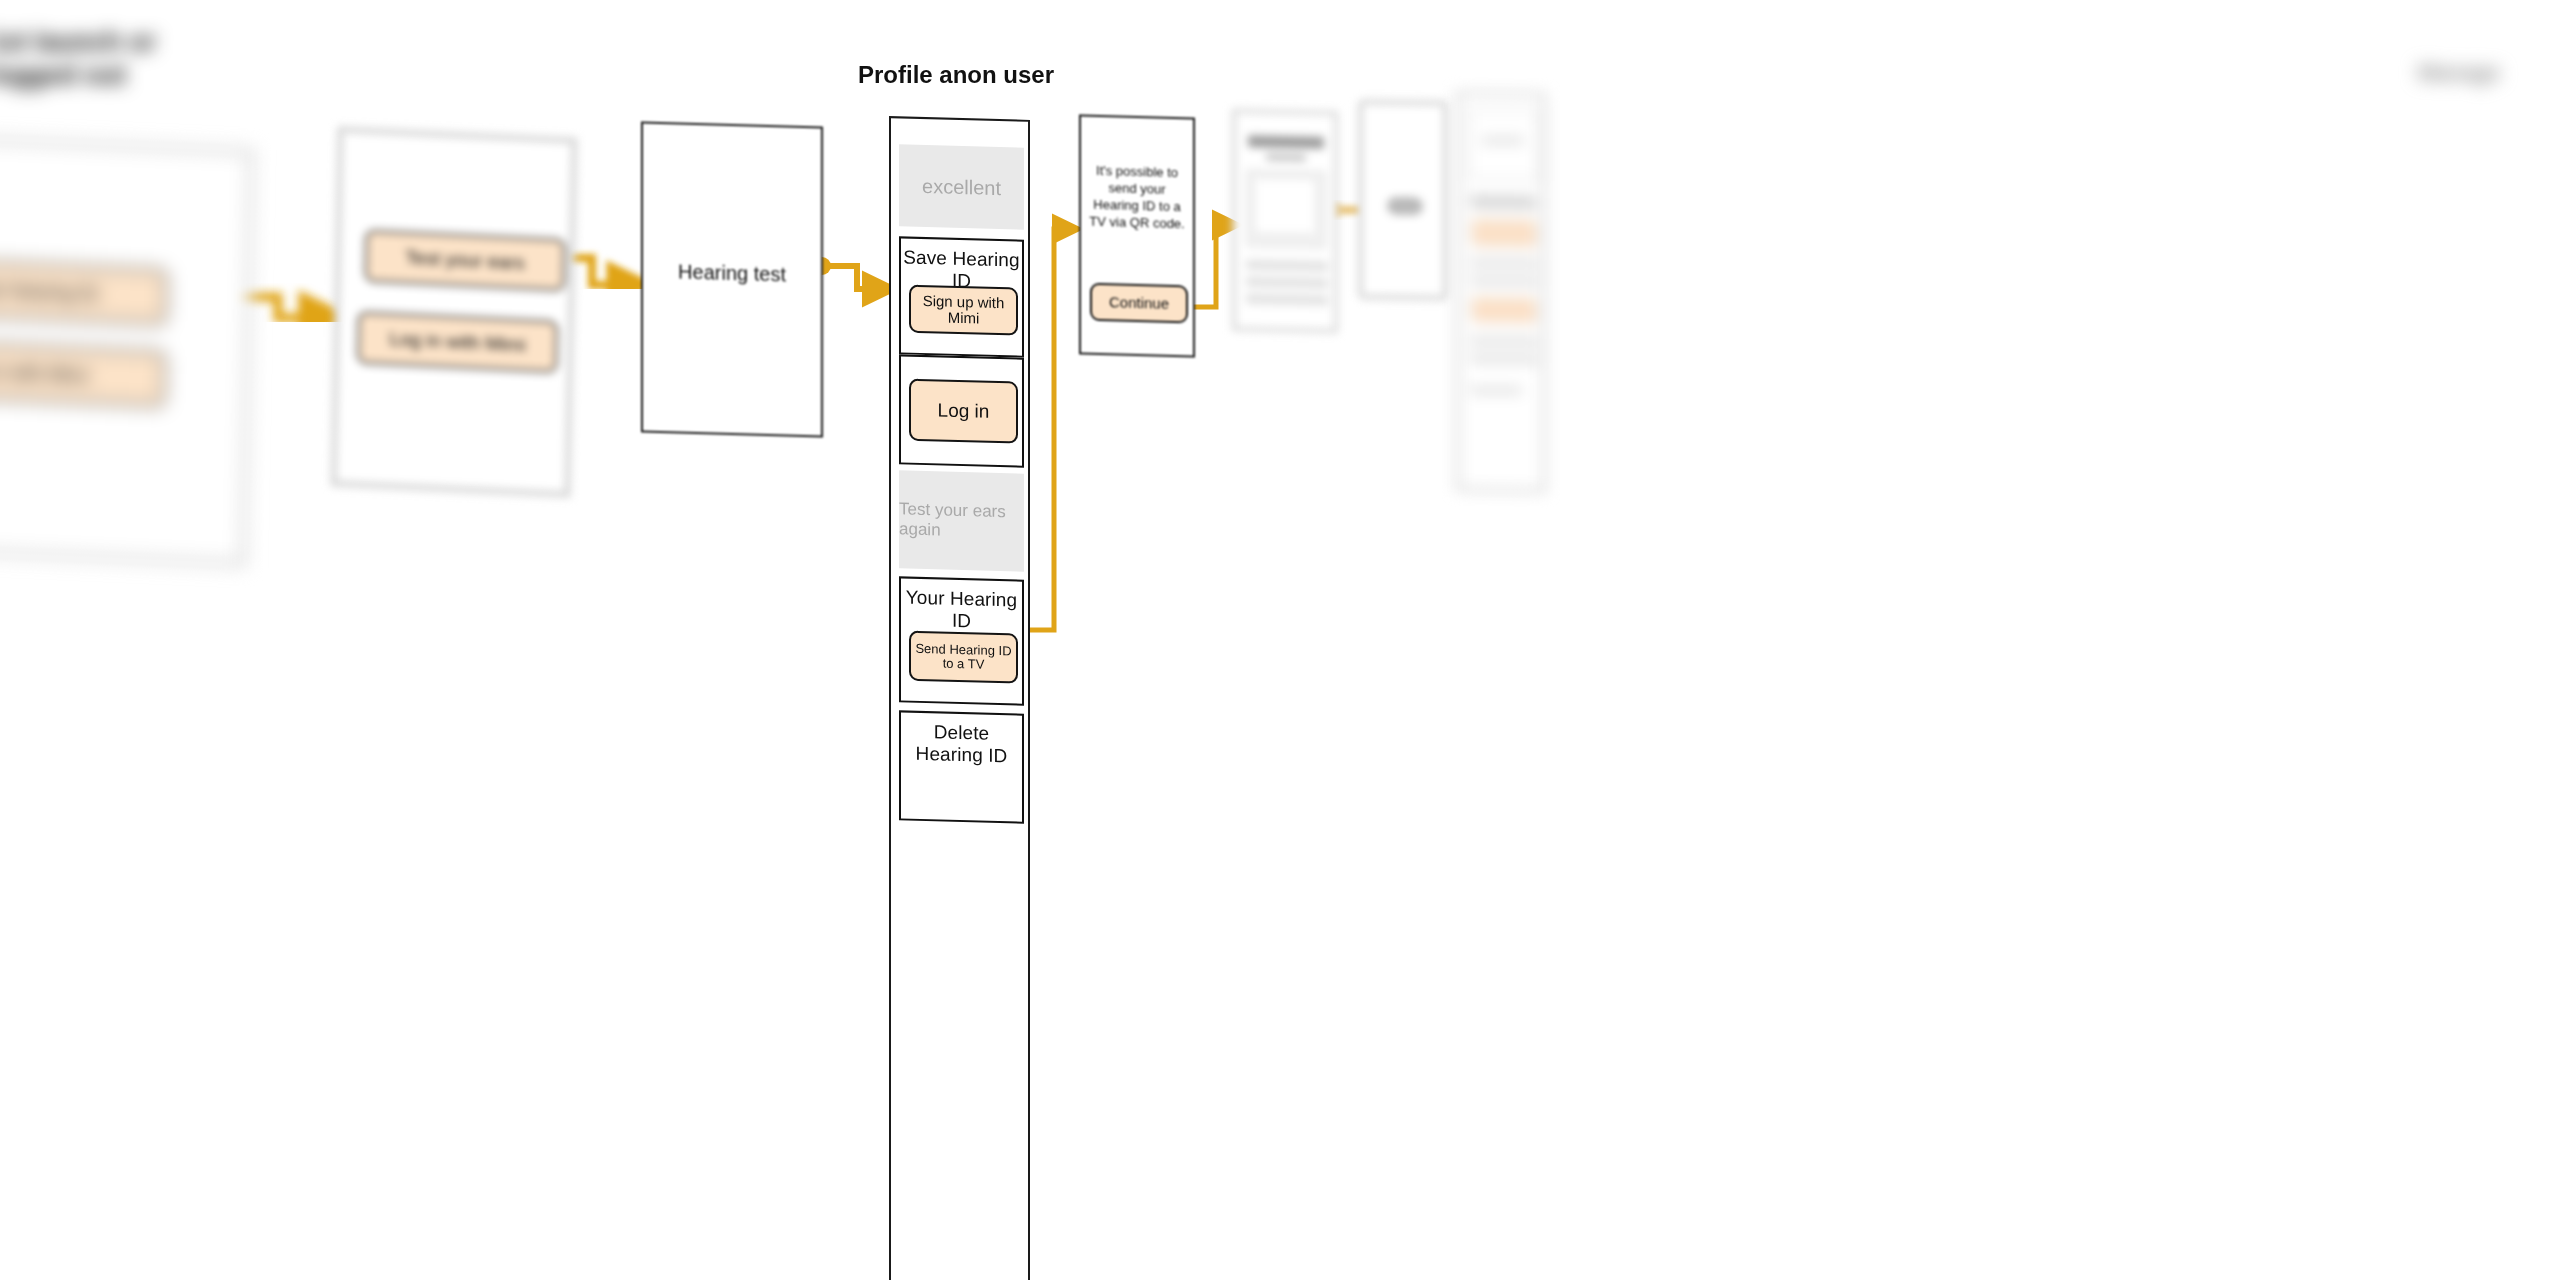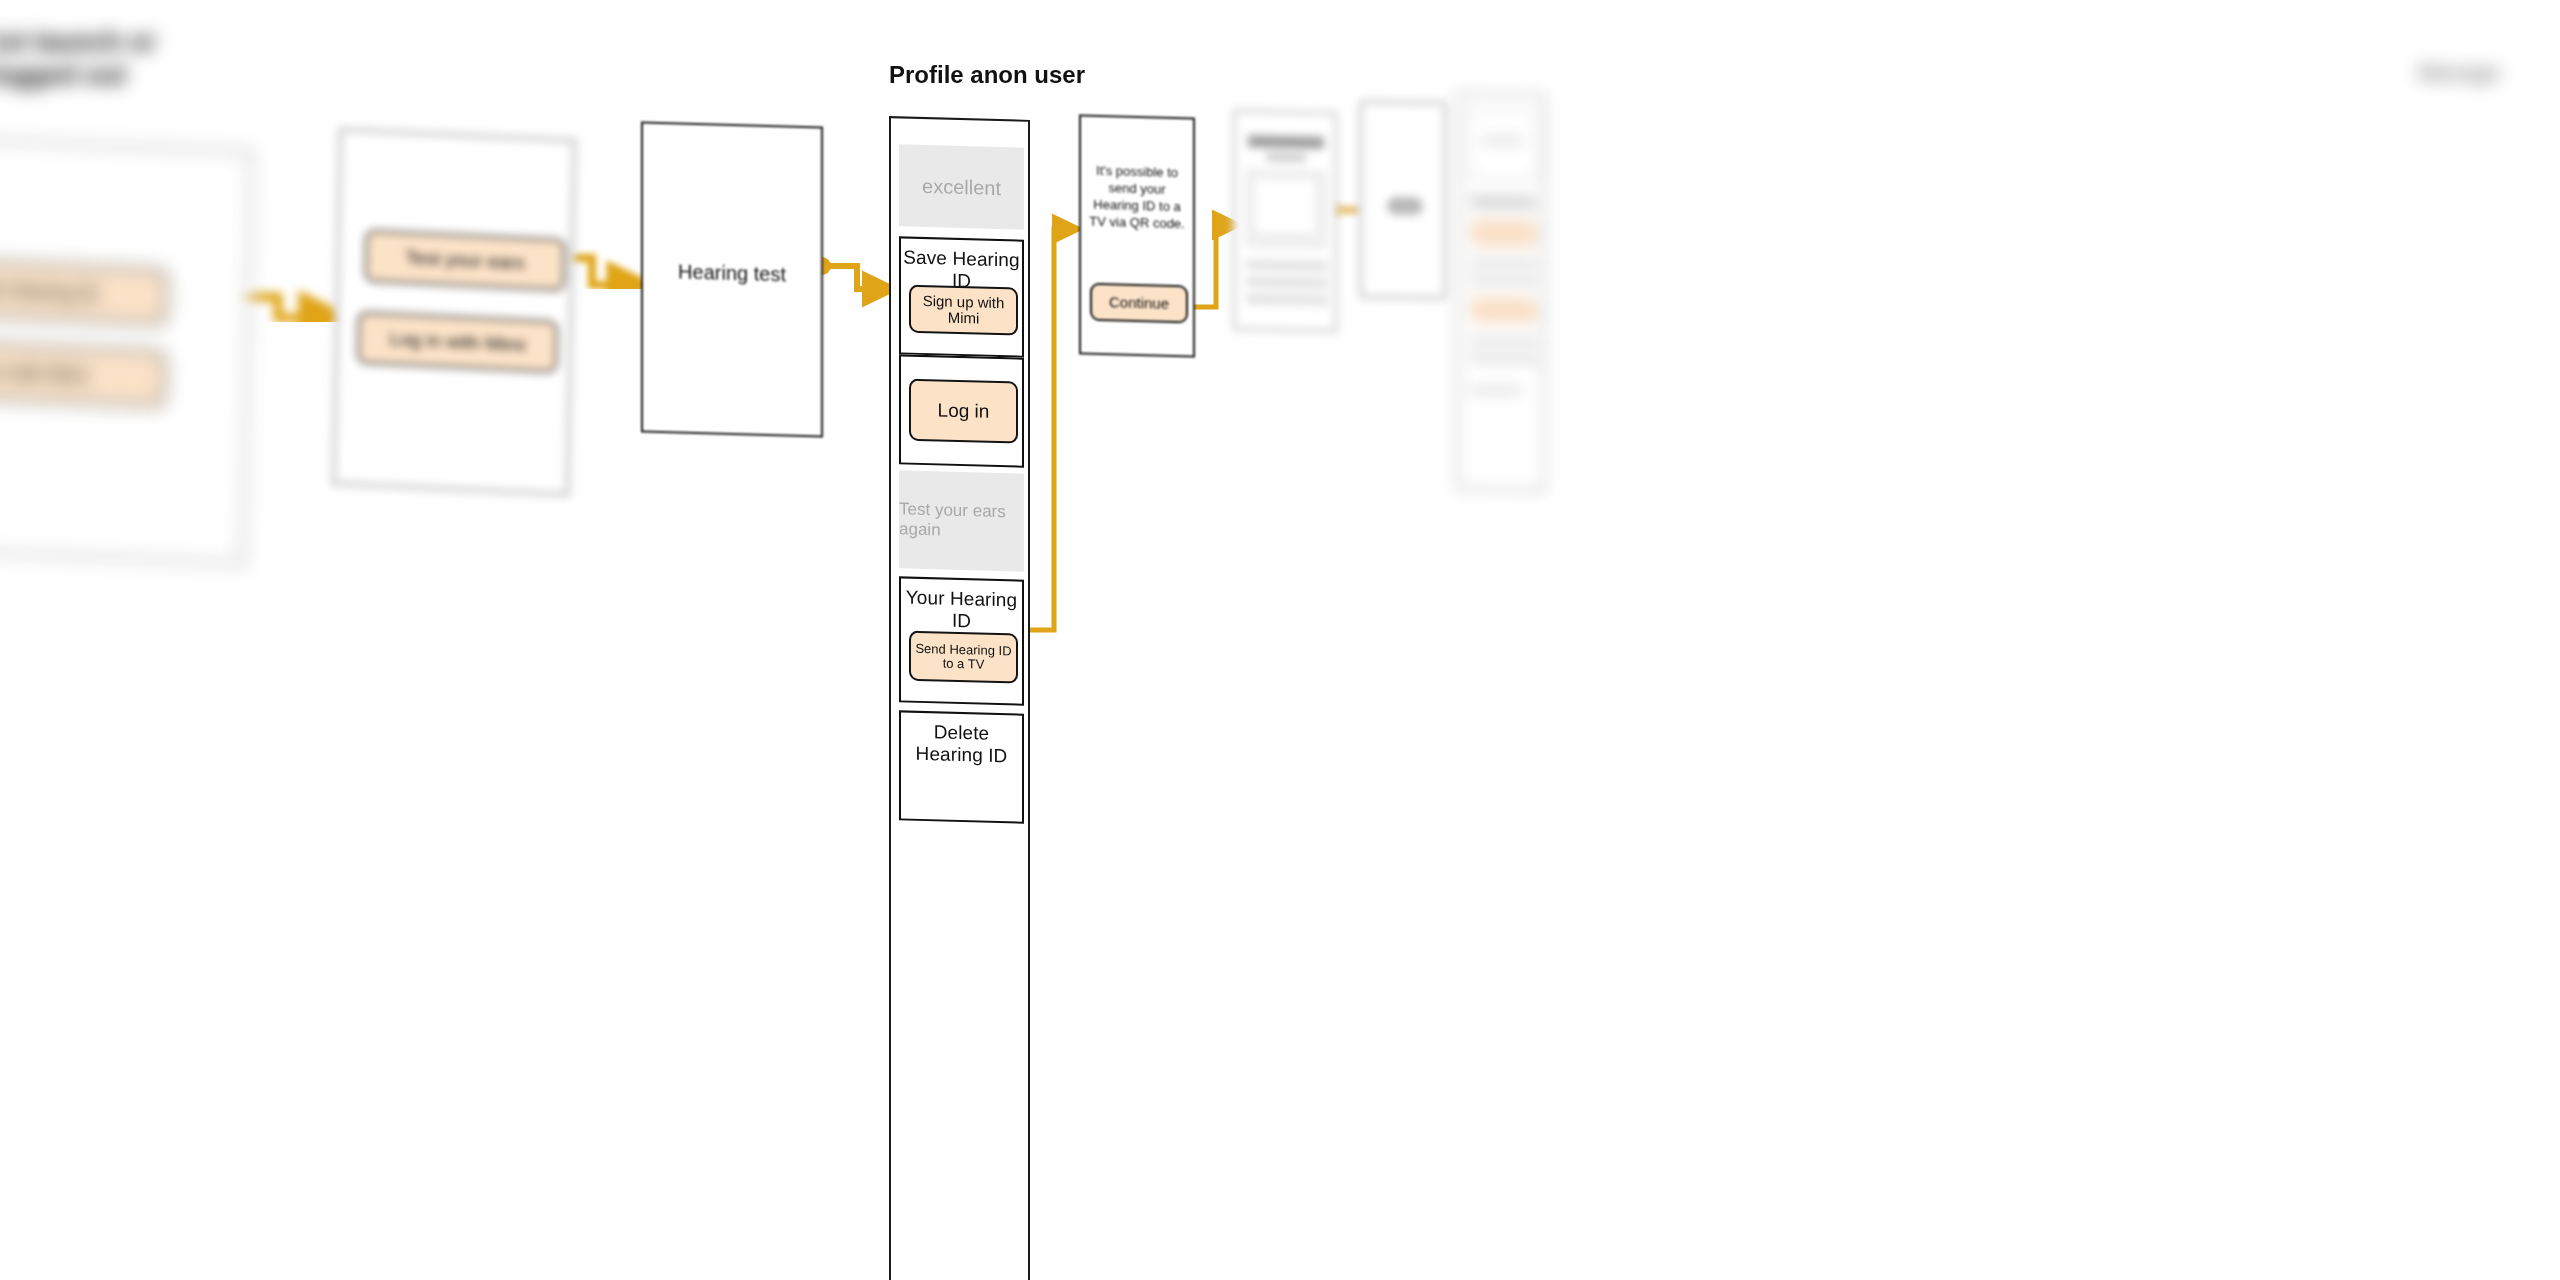--- a/index.html
+++ b/index.html
@@ -133,21 +133,21 @@
     </g>
 
     <g filter="url(#fsoft)">
       <path d="M1444,204 L1470,204" stroke="#e8c274" stroke-width="8" fill="none"></path>
     </g>
   </svg>
 
   <div class="flow-title b5" style="left:-12px;top:26px;">1st launch or
 logged out</div>
 
-  <div class="flow-title" style="left:889px;top:60px;font-size:24px;">Profile anon user</div>
+  <div class="flow-title" style="left:858px;top:60px;font-size:24px;">Profile anon user</div>
 
   <div class="flow-title muted b5" style="left:2418px;top:60px;font-size:22px;">Manage</div>
 
   <div class="card light b5" style="left:-60px;top:142px;width:310px;height:418px;transform:rotate(1.1deg) skewY(1.4deg);">
     <div class="btn" style="left:-70px;top:118px;width:290px;height:56px;">Create Hearing ID</div>
     <div class="btn" style="left:-70px;top:200px;width:290px;height:56px;">Log in with Mimi</div>
   </div>
 
   <div class="card light b3" style="left:334px;top:132px;width:240px;height:360px;transform:rotate(1.1deg) skewY(1.6deg);">
     <div class="btn" style="left:24px;top:96px;width:200px;height:52px;">Test your ears</div>

